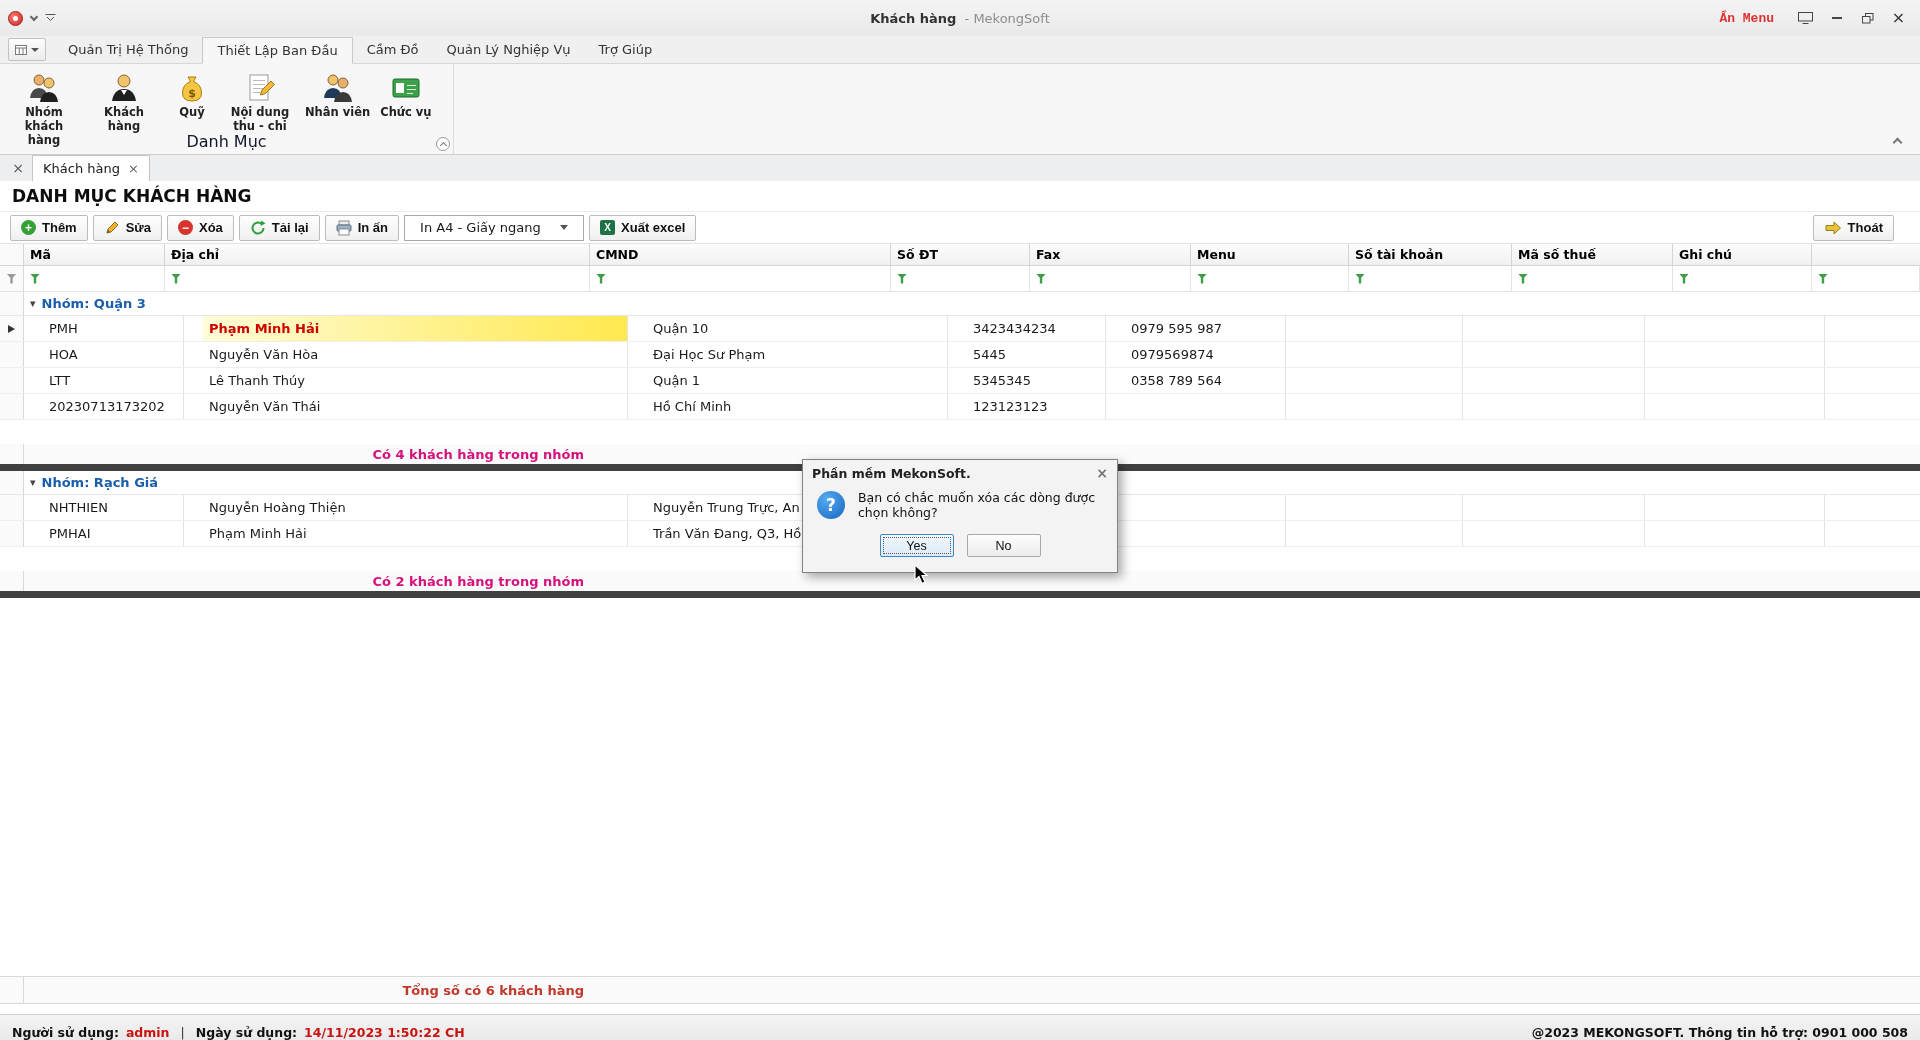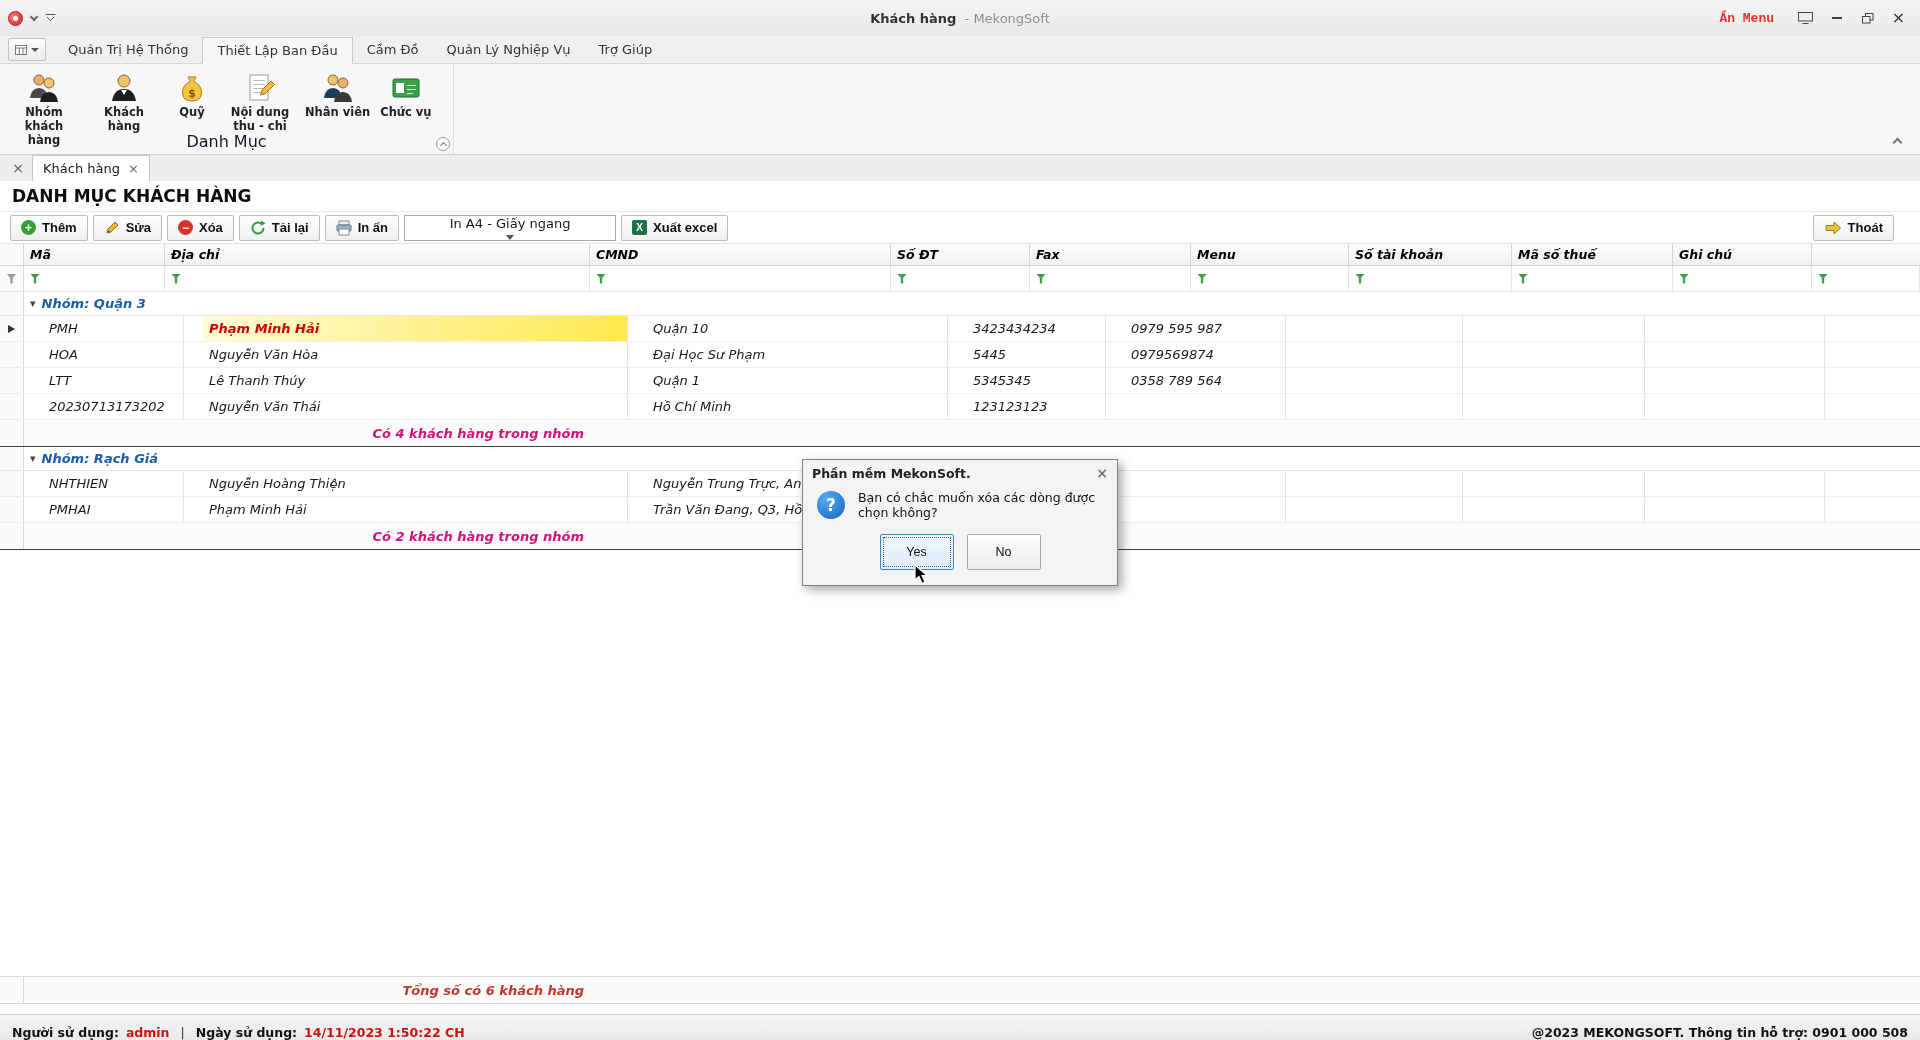--- a/index.html
+++ b/index.html
@@ -67,62 +67,62 @@
     border-top:1px solid #ededed; border-bottom:1px solid #e2e2e2; }
   .tbtn { height:26px; display:inline-flex; align-items:center; gap:6px; padding:0 10px;
     background:linear-gradient(#fefefe,#f0f0f0); border:1px solid #bcbcbc; border-radius:2px;
     font-weight:bold; font-size:13px; color:#111; }
   .ico-circle { width:15px; height:15px; border-radius:50%; color:#fff; font-weight:bold; font-size:12px;
     display:flex; align-items:center; justify-content:center; line-height:1; }
   .ico-add { background:var(--add-icon-green,#35a135); }
   .ico-del { background:var(--delete-icon-red,#d9342b); }
   .ico-excel { width:15px; height:15px; border-radius:2px; background:var(--excel-icon-green,#1e7145);
     color:#fff; font-weight:bold; font-size:10px; display:flex; align-items:center; justify-content:center; }
-  .print-select { height:26px; width:212px; background:#fff; border:1px solid #a9a9a9;
-    display:flex; align-items:center; justify-content:space-between; padding:0 15px; font-size:13px;flex-direction:column; }
+  .print-select { height:26px; width:180px; background:#fff; border:1px solid #a9a9a9;
+    display:flex; align-items:center; justify-content:space-between; padding:0 15px; font-size:13px; }
   .dd-arrow { width:0; height:0; border-left:4px solid transparent; border-right:4px solid transparent; border-top:5px solid #555; }
   .exit-btn { margin-left:auto; margin-right:16px; }
 
   
-  .grid-row { display:grid; grid-template-columns:24px 141px 425px 301px 139px 161px 158px 163px 161px 139px minmax(0,1fr);font-style:italic; }
+  .grid-row { display:grid; grid-template-columns:24px 141px 425px 301px 139px 161px 158px 163px 161px 139px minmax(0,1fr); }
   .gcell { border-right:1px solid #e3e3e3; padding:0 6px; display:flex; align-items:center;
     white-space:nowrap; overflow:hidden; font-size:13px; }
   .indicator { padding:0; justify-content:center; border-right:1px solid #d8d8d8; background:#fafafa; }
   .grid-header { height:22px; background:linear-gradient(#fdfdfd,#f0f0f1); border-bottom:1px solid #d5d5d5; }
   .grid-header .gcell { border-right:1px solid #d5d5d5; font-weight:bold; font-size:12.5px; color:#000; }
   .filter-row { height:26px; background:#fff; border-bottom:1px solid #e3e3e3; }
   .funnel-icon { display:inline-block; width:10px; height:10px; background:#3f9e46;
     clip-path:polygon(0 0,100% 0,62% 42%,62% 100%,38% 100%,38% 42%); }
   .funnel-gray { background:#9a9a9a; }
   .data-row { height:26px; background:#fff; border-bottom:1px solid #eeeeee;gap:19px; }
   .group-row { height:24px; background:#fff; border-bottom:1px solid #e6e6e6; }
   .group-cell { border-right:none; gap:6px; }
   .tri { color:#444; font-size:11px; }
   .group-label { color:var(--group-label,#1b5eab); font-weight:bold; }
-  .footer-row { height:27px; background:#fbfbfb; border-bottom:1px solid #404040; }
+  .footer-row { height:27px; background:#fbfbfb; border-bottom:7px solid #404040;margin-top:24px; }
   .footer-cell { border-right:none; justify-content:flex-end; color:var(--group-footer-text,#d6117e); font-weight:bold; }
   .focused-cell { background:linear-gradient(90deg,#fffcd8,var(--selected-cell-bg,#ffe94e));
     color:var(--selected-cell-text,#cf0000); font-weight:bold; }
   .arrow-right { width:0; height:0; border-left:7px solid #333; border-top:4px solid transparent; border-bottom:4px solid transparent; }
   .total-row { position:absolute; left:0; right:0; bottom:10px; height:28px; background:#fafafa;
     border-top:1px solid #dadada; border-bottom:1px solid #dadada; }
   .total-cell { border-right:none; justify-content:flex-end; color:var(--total-footer-text,#c0392b); font-weight:bold; }
 
   
   .dialog { position:absolute; left:802px; top:459px; width:316px; background:#f3f3f3;
     border:1px solid #828282; box-shadow:4px 4px 10px rgba(0,0,0,0.35); z-index:50; }
   .dialog-title { height:26px; display:flex; align-items:center; padding:0 9px; font-size:12.5px; font-weight:bold; color:#222; }
   .dialog-close { margin-left:auto; color:#777; font-size:14px; }
   .dialog-body { display:flex; align-items:center; gap:13px; padding:4px 14px 0 14px; }
   .q-icon { flex:0 0 auto; width:28px; height:28px; border-radius:50%; color:#fff; font-weight:bold; font-size:17px;
     background:radial-gradient(circle at 35% 30%, #56aaf0, var(--dialog-icon-blue,#1565c0));
     display:flex; align-items:center; justify-content:center; }
   .dialog-msg { font-size:12.5px; color:#111; }
   .dialog-buttons { display:flex; justify-content:center; gap:13px; padding:14px 0 15px 0; }
-  .dlg-btn { width:74px; height:36px; background:linear-gradient(#fdfdfd,#ececec); border:1px solid #a9a9a9;
+  .dlg-btn { width:74px; height:23px; background:linear-gradient(#fdfdfd,#ececec); border:1px solid #a9a9a9;
     border-radius:2px; font-size:12.5px; display:flex; align-items:center; justify-content:center; color:#111; }
   .dlg-btn.focused { border:1px solid #3b88c3; background:linear-gradient(#f2f8fd,#dceaf7);
     outline:1px dotted #555; outline-offset:-4px; }
 
   
   .statusbar { position:absolute; left:0; right:0; bottom:0; height:26px;
     background:linear-gradient(#f4f4f4,#e9e9e9); border-top:1px solid #d2d2d2;
     display:flex; align-items:flex-end; gap:7px; padding:0 12px; font-size:12.5px; }
   .sb-label { font-weight:bold; color:#111; }
   .sb-value { font-weight:bold; color:var(--status-value-text,#cc1111); }

